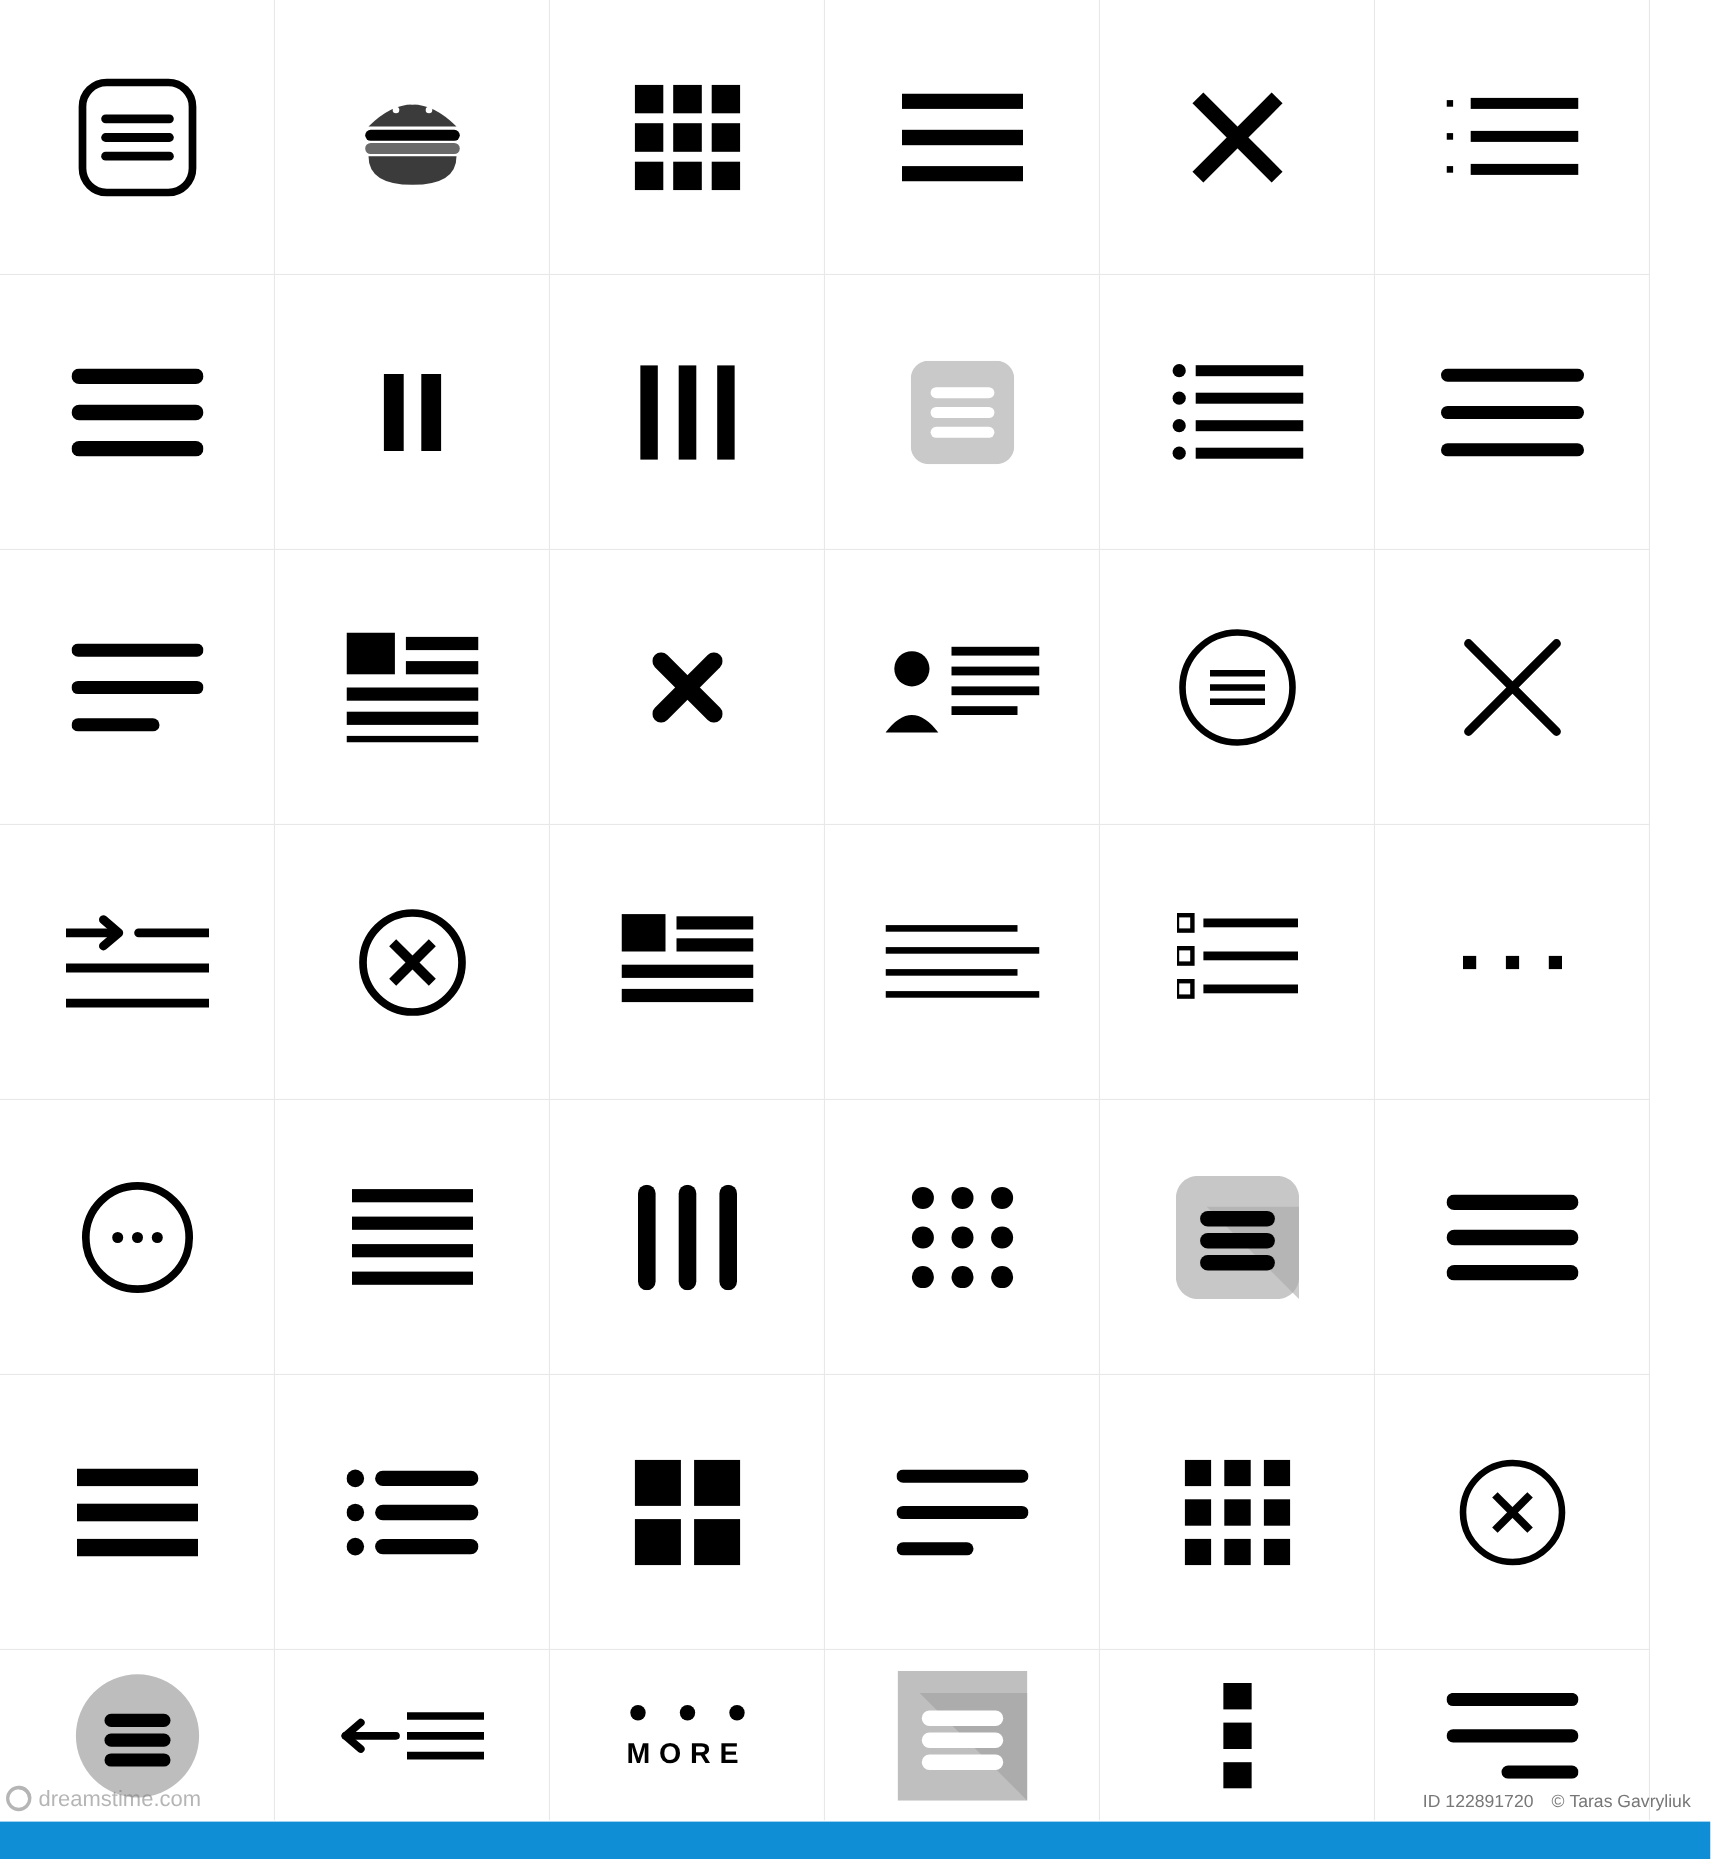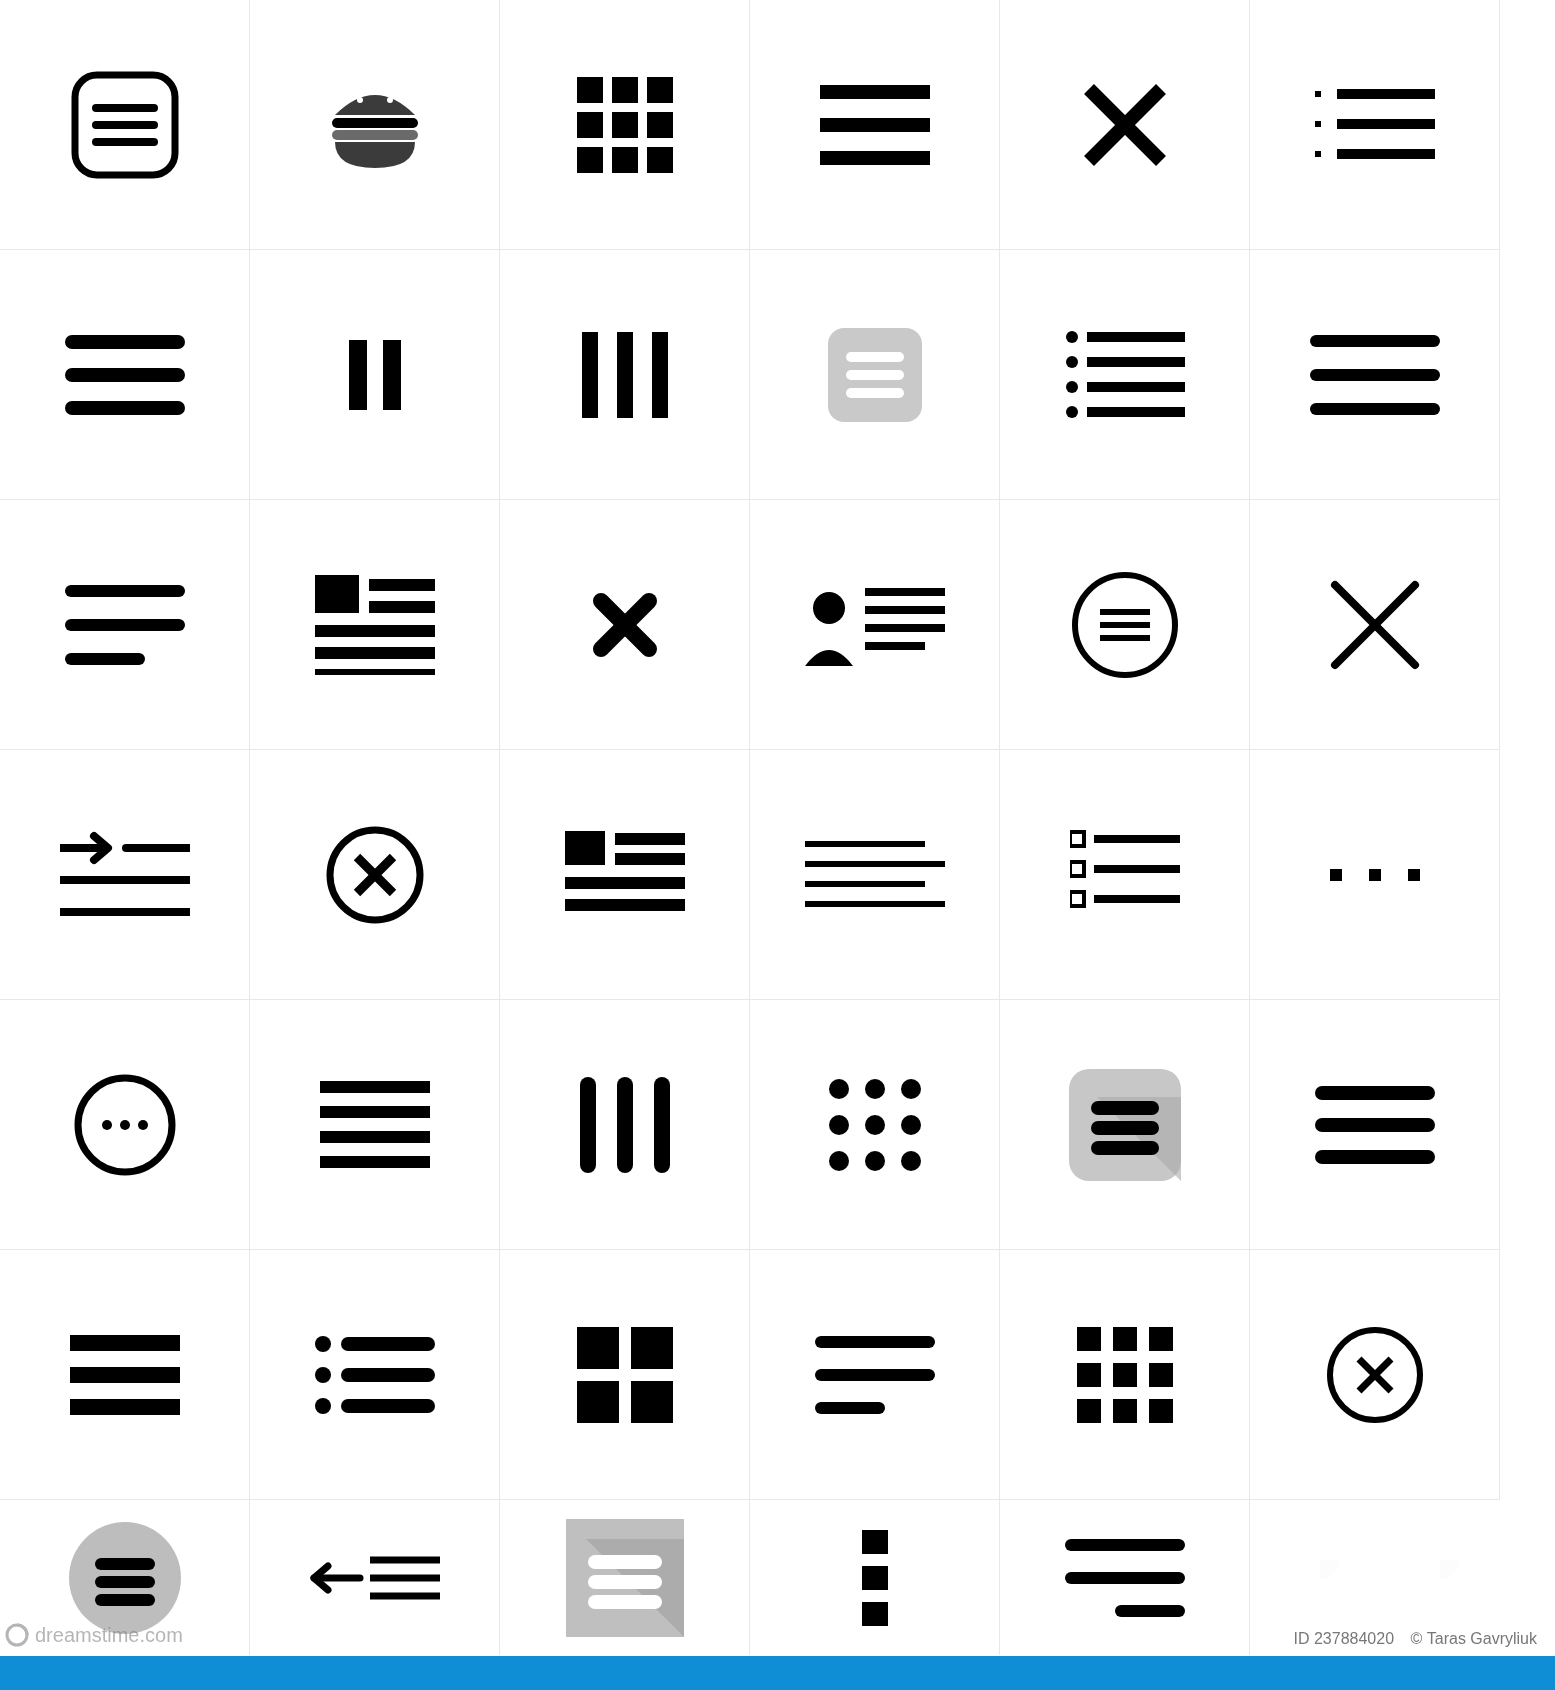--- a/index.html
+++ b/index.html
@@ -376,20 +376,32 @@
         <polyline points="18,28 4,40 18,52" fill="none" stroke="#000" stroke-width="7" stroke-linecap="round" stroke-linejoin="round"></polyline>
         <line x1="4" y1="40" x2="50" y2="40" stroke="#000" stroke-width="7" stroke-linecap="round"></line>
         <line x1="60" y1="22" x2="130" y2="22" stroke="#000" stroke-width="7"></line>
         <line x1="60" y1="40" x2="130" y2="40" stroke="#000" stroke-width="7"></line>
         <line x1="60" y1="58" x2="130" y2="58" stroke="#000" stroke-width="7"></line>
       </svg>
     </div>
       </div>
     <div class="cell">
         <div class="cellwrap">
+      <div style="display:flex;flex-direction:column;align-items:center;gap:16px">
+        <svg width="110" height="16" viewBox="0 0 110 16">
+          <circle cx="10" cy="8" r="7" fill="#000"></circle>
+              <circle cx="55" cy="8" r="7" fill="#000"></circle>
+              <circle cx="100" cy="8" r="7" fill="#000"></circle>
+        </svg>
+        <span class="more-label">MORE</span>
+      </div>
+    </div>
+      </div>
+    <div class="cell">
+        <div class="cellwrap">
       <svg width="118" height="118" viewBox="0 0 118 118">
         <rect x="0" y="0" width="118" height="118" fill="#bfbfbf"></rect>
         <polygon points="20,20 118,118 118,20" fill="#9c9c9c" opacity=".55"></polygon>
         <rect x="22" y="36" width="74" height="14" rx="7" fill="#fff"></rect>
         <rect x="22" y="56" width="74" height="14" rx="7" fill="#fff"></rect>
         <rect x="22" y="76" width="74" height="14" rx="7" fill="#fff"></rect>
       </svg>
     </div>
       </div>
     <div class="cell">
@@ -414,21 +426,21 @@
 
   <div class="wm">
     <svg width="220" height="30" viewBox="0 0 220 30">
       <circle cx="12" cy="15" r="10" fill="none" stroke="#7a7a7a" stroke-width="3"></circle>
       <path d="M12 5 A10 10 0 0 1 22 15" fill="none" stroke="#7a7a7a" stroke-width="3"></path>
       <text x="30" y="22" font-family="Arial" font-size="20" fill="#7a7a7a">dreamstime.com</text>
     </svg>
   </div>
 
   <div class="attr">
-    <span>ID 237884020</span>
+    <span>ID 122891720</span>
     <span class="sep">&nbsp;</span>
     <span>©</span>
     <span>&nbsp;</span>
     <span>Taras  Gavryliuk</span>
   </div>
 
   <div class="bluebar"></div>
 </div>
 
 </body></html>

